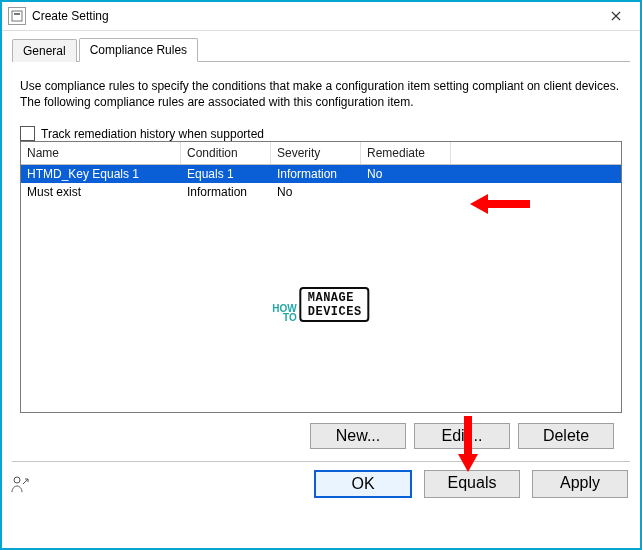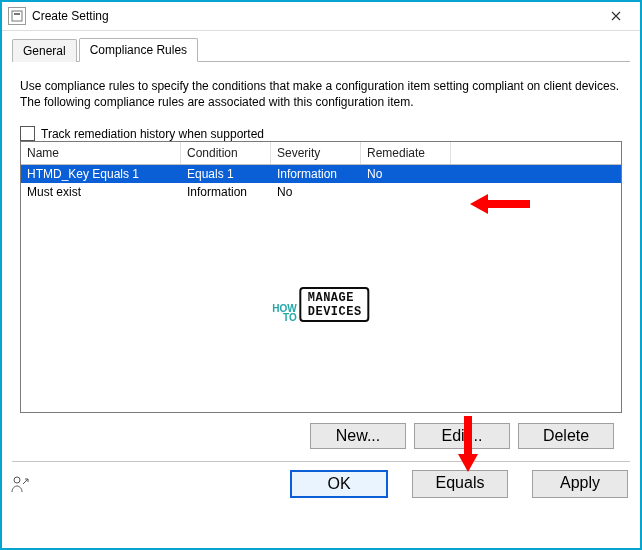--- a/index.html
+++ b/index.html
@@ -142,21 +142,21 @@
   .foot-divider {
     border-top: 1px solid #c5c5c5;
     margin: 0 10px;
   }
   .footer {
     display: flex;
     align-items: center;
     justify-content: space-between;
     padding: 8px 12px 0 8px;
   }
-  .footer .right { display:flex; gap:24px; }
+  .footer .right { display:flex; gap:12px; }
   .user-icon { width:20px; height:20px; }
 
   
   .watermark {
     position: absolute;
     left: 50%; top: 285px;
     transform: translateX(-50%);
     display:flex; align-items:flex-end; gap:3px;
     pointer-events:none;
     opacity:0.95;

